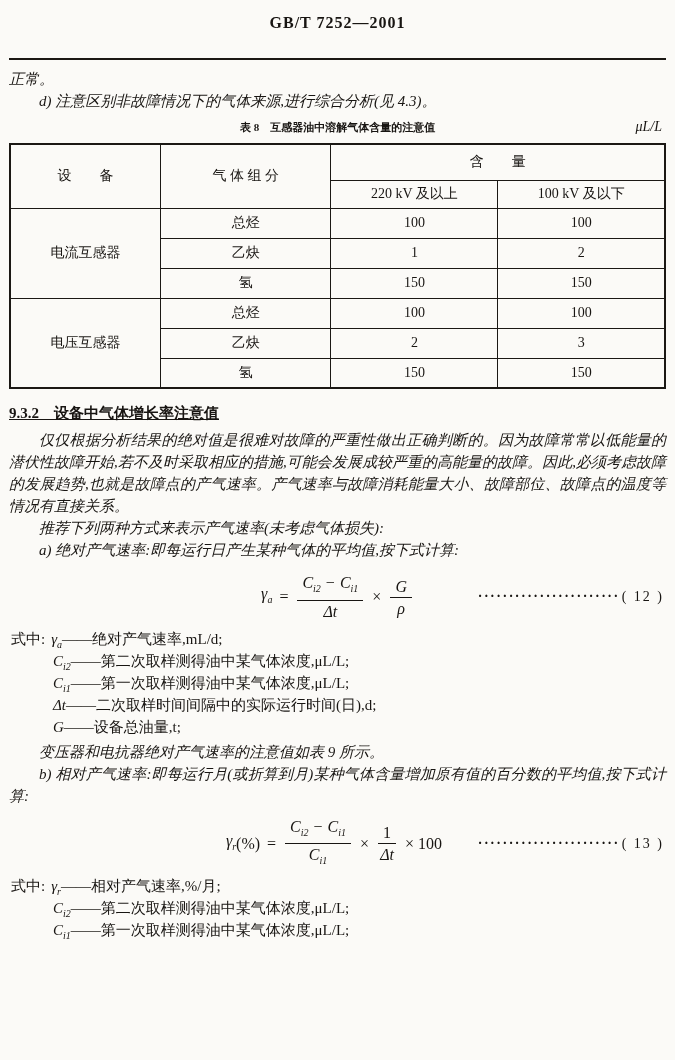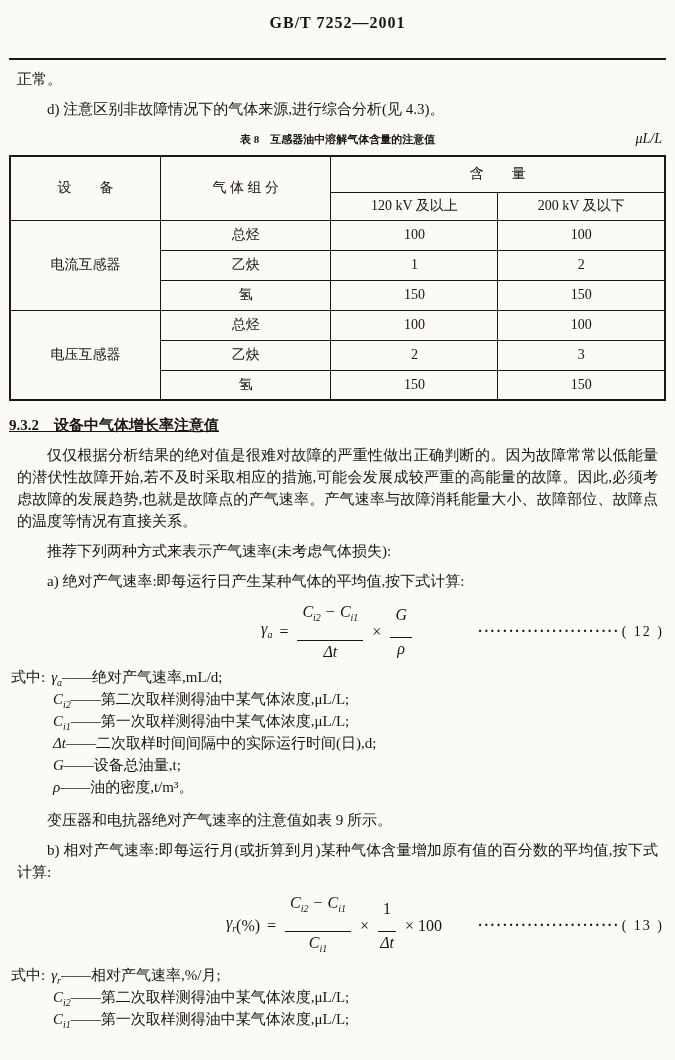--- a/index.html
+++ b/index.html
@@ -10,21 +10,21 @@
     font-family:"Liberation Serif","DejaVu Serif",serif;
     font-size:15px; line-height:22px;
   }
   .page { padding:12px 9px 0 9px; }
 
   .doc-header {
     text-align:center; font-weight:bold; font-size:16px; letter-spacing:1px;
     padding-bottom:24px; border-bottom:2.5px solid #1b1814; margin-bottom:8px;
   }
 
-  .para { margin:8px; text-align:justify; }
+  .para { margin:0; text-align:justify;font-style:italic; }
   .indent { text-indent:2em; }
 
   .table-title-row { position:relative; margin:4px 0 5px; height:22px; }
   .table-title { text-align:center; font-weight:bold; font-size:11px; }
   .table-unit { position:absolute; right:4px; top:0; font-size:14px; font-style:italic; }
 
   table.t8 {
     width:100%; border-collapse:collapse; border:2px solid #1b1814;
     font-size:14px; table-layout:fixed;
   }
@@ -42,21 +42,21 @@
   .formula-block {
     position:relative; margin:10px 0 8px; min-height:52px;
     display:flex; align-items:center; justify-content:center;
     font-size:16px;
   }
   .sym { font-style:italic; }
   sub { font-size:10px; font-style:italic; }
   .op { margin:0 7px; }
   .op-minus { margin:0 5px; }
   .frac { display:inline-flex; flex-direction:column; align-items:center; margin:0 2px; line-height:19px; }
-  .frac .fnum { padding:0 5px 13px; border-bottom:1.4px solid #181512; }
+  .frac .fnum { padding:0 5px 1px; border-bottom:1.4px solid #181512; }
   .frac .fden { padding-top:1px; }
   .eq-tail { position:absolute; right:2px; top:50%; transform:translateY(-50%); font-size:14px; white-space:nowrap; }
   .eq-dots { letter-spacing:1.5px; font-weight:bold; }
   .eq-no { margin-left:2px; letter-spacing:2px; }
 
   .def-block { line-height:16px; }
   .def-line { padding-left:44px; text-align:left; }
   .def-line.first { padding-left:2px; }
   .def-prefix { margin-right:6px; }
 </style>
@@ -76,22 +76,22 @@
   </div>
 
   <table class="t8">
     <thead>
       <tr class="hr1">
         <th class="w-device" rowspan="2">设　　备</th>
         <th class="w-gas" rowspan="2">气 体 组 分</th>
         <th colspan="2">含　　量</th>
       </tr>
       <tr class="hr2">
-        <th class="w-v1">120 kV 及以上</th>
-        <th class="w-v2">200 kV 及以下</th>
+        <th class="w-v1">220 kV 及以上</th>
+        <th class="w-v2">100 kV 及以下</th>
       </tr>
     </thead>
     <tbody>
       <tr>
         <td rowspan="3">电流互感器</td>
         <td>总烃</td>
         <td>100</td>
         <td>100</td>
       </tr>
       <tr>
@@ -157,23 +157,20 @@
     </div>
     <div class="def-line">
       <span class="sym"><span>C</span><sub>i1</sub></span><span>——第一次取样测得油中某气体浓度,μL/L;</span>
     </div>
     <div class="def-line">
       <span class="sym"><span>Δt</span><sub></sub></span><span>——二次取样时间间隔中的实际运行时间(日),d;</span>
     </div>
     <div class="def-line">
       <span class="sym"><span>G</span><sub></sub></span><span>——设备总油量,t;</span>
     </div>
-    <div class="def-line">
-      <span class="sym"><span>ρ</span><sub></sub></span><span>——油的密度,t/m³。</span>
-    </div>
   </div>
 
   <p class="para indent">变压器和电抗器绝对产气速率的注意值如表 9 所示。</p>
   <p class="para indent">b) 相对产气速率:即每运行月(或折算到月)某种气体含量增加原有值的百分数的平均值,按下式计算:</p>
 
   <div class="formula-block">
     <span class="sym"><span>γ</span><sub>r</sub></span>
     <span>(%)</span>
     <span class="op">=</span>
     <span class="frac">

